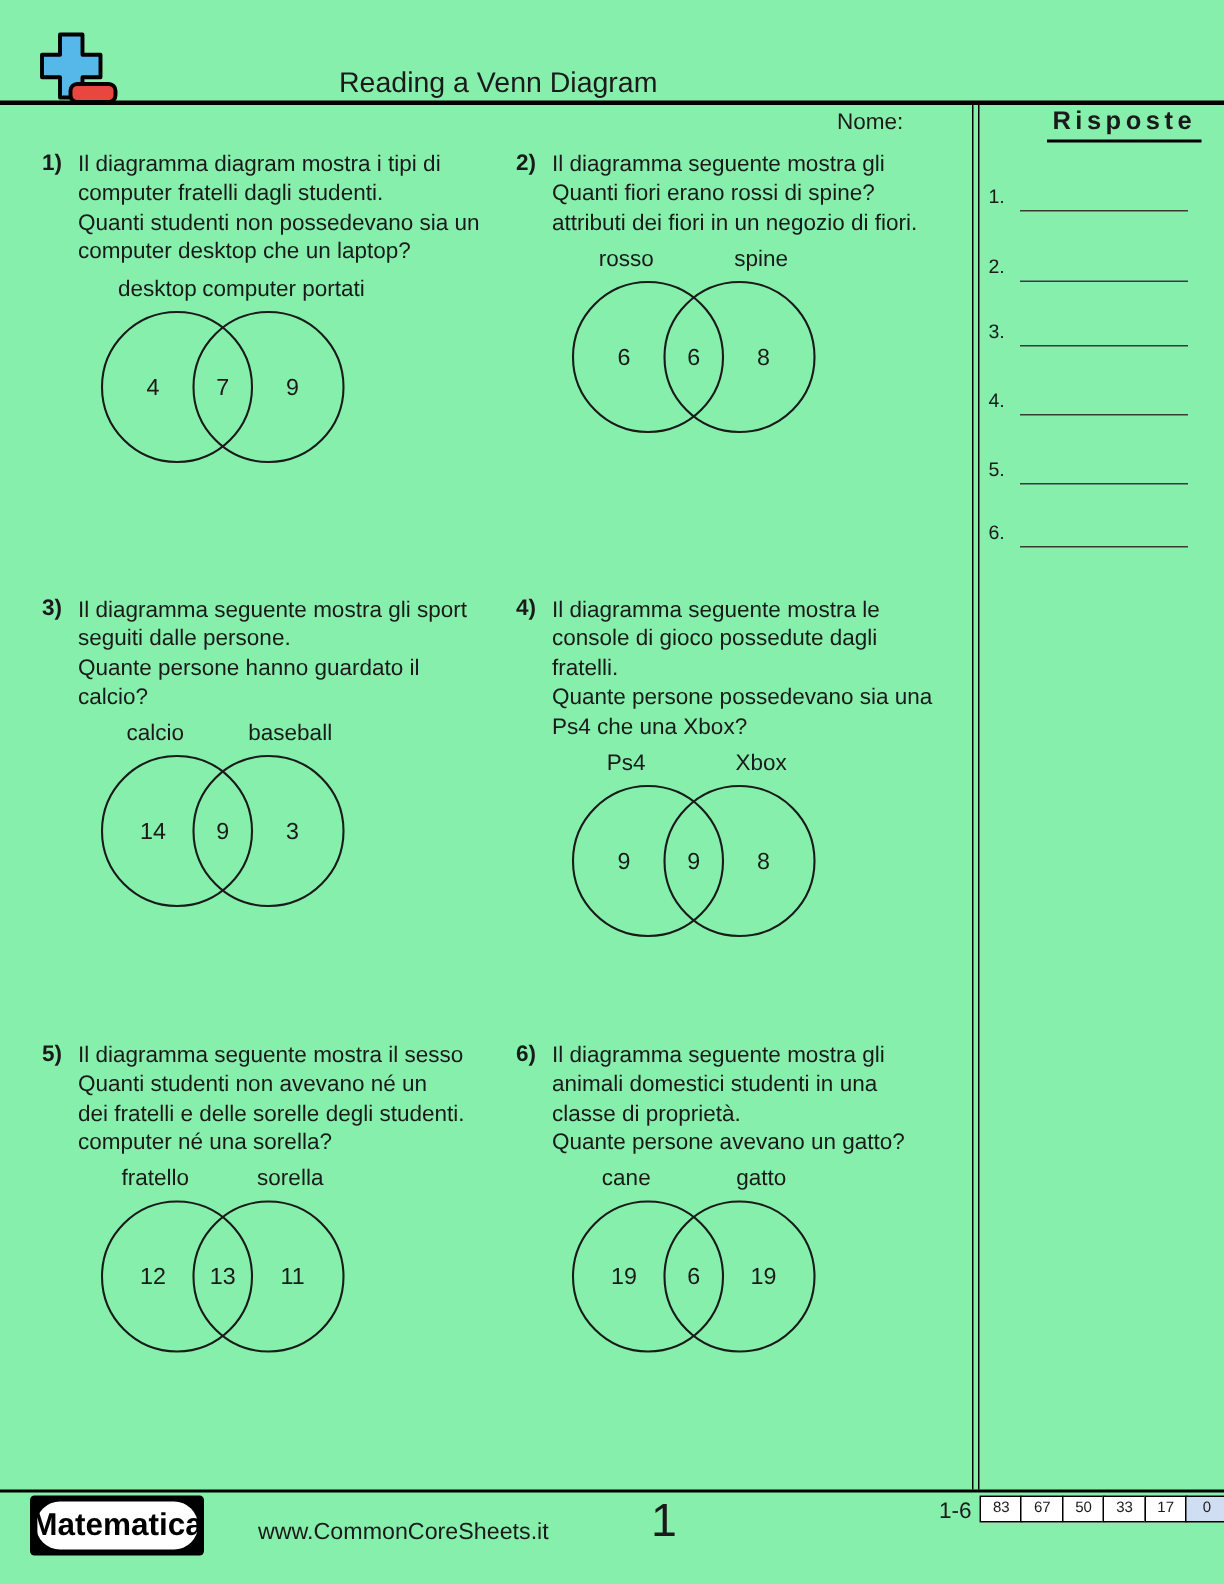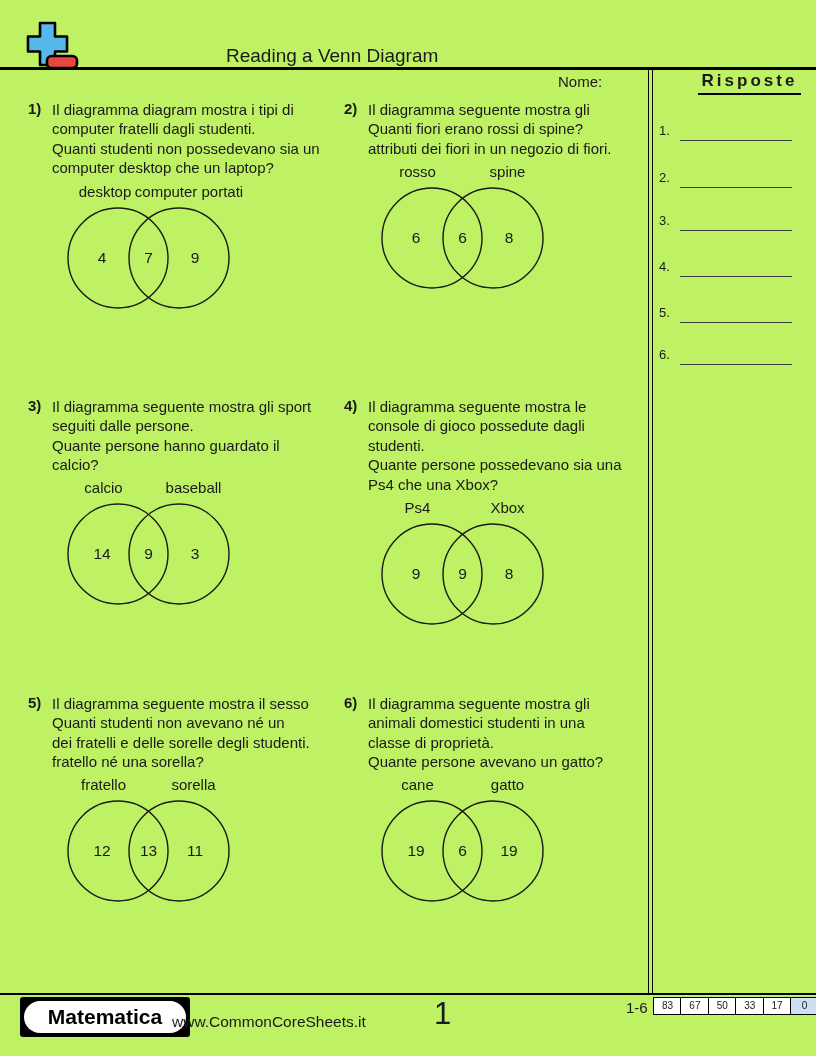--- a/index.html
+++ b/index.html
@@ -1,34 +1,34 @@
 <!DOCTYPE html>
 <html><head>
 <meta charset="utf-8">
 <style>
   html,body{margin:0;padding:0;background:#fff;}
-  .page{position:relative;width:816px;height:1056px;background:#bef264;overflow:hidden;
+  .page{position:relative;width:816px;height:1056px;background:#86efac;overflow:hidden;
         font-family:"Liberation Sans",sans-serif;color:#1a1a1a;}
   .abs{position:absolute;}
   .hline{position:absolute;left:0;width:816px;background:#000;}
   .dbl-vline{position:absolute;border-left:1.6px solid #000;border-right:1.6px solid #000;width:3.4px;}
   .title{font-size:19px;white-space:nowrap;}
   .nome{font-size:15px;white-space:nowrap;margin-top:24px;}
   .instructions{font-size:15.5px;font-weight:bold;white-space:nowrap;}
   .qnum{font-size:15px;font-weight:bold;white-space:nowrap;}
   .qtext{font-size:15px;line-height:19.4px;white-space:nowrap;}
   .venn circle{fill:none;stroke:#1a1a1a;stroke-width:1.4px;}
   .vlabel{font-size:15px;fill:#1a1a1a;}
   .vnum{font-size:15.5px;fill:#1a1a1a;}
   .risposte-title{font-size:17px;font-weight:bold;letter-spacing:3px;
                   border-bottom:2.2px solid #000;padding:0 4px 3px 4px;white-space:nowrap;}
   .ans-num{position:absolute;left:4px;top:0;font-size:13px;}
   .ans-line{position:absolute;left:25px;top:0;width:112px;height:17px;border-bottom:1.6px solid #3a3a3a;}
   .answer-item{position:absolute;left:655px;width:161px;height:20px;}
-  .badge-outer{position:absolute;left:20px;top:997px;width:170px;height:40px;background:#000;border-radius:3px;}
+  .badge-outer{position:absolute;left:20px;top:997px;width:116px;height:40px;background:#000;border-radius:3px;}
   .badge-inner{position:absolute;left:4px;top:4px;right:4px;bottom:4px;background:#fff;border-radius:16px;
                display:flex;align-items:center;justify-content:center;font-size:21px;font-weight:bold;color:#000;}
   .website{font-size:15.5px;white-space:nowrap;}
   .pagenum{font-size:31px;}
   .score-range{font-size:15px;}
   .score-row{position:absolute;left:653px;top:997px;display:flex;}
   .score-box{width:27px;height:16px;border:1.6px solid #000;margin-left:-1.6px;background:#fff;
              font-size:10px;line-height:16px;text-align:center;box-sizing:content-box;}
   .score-box:first-child{margin-left:0;}
   .score-box.hl{background:#cfdef2;}
@@ -125,40 +125,40 @@
     <text class="vlabel" x="137.5" y="14" text-anchor="middle">baseball</text>
     <text class="vnum" x="46" y="80" text-anchor="middle">14</text>
     <text class="vnum" x="92.5" y="80" text-anchor="middle">9</text>
     <text class="vnum" x="139" y="80" text-anchor="middle">3</text>
   </svg>
 
   <div class="abs qnum" style="left:344px;top:397px">4)</div>
   <div class="abs qtext" style="left:368px;top:397px">
     <div>Il diagramma seguente mostra le</div>
     <div>console di gioco possedute dagli</div>
-    <div>studenti.</div>
+    <div>fratelli.</div>
     <div>Quante persone possedevano sia una</div>
     <div>Ps4 che una Xbox?</div>
   </div>
   <svg class="abs venn" style="left:370px;top:499px" width="200" height="135" viewBox="0 0 200 135">
     <circle cx="62" cy="75" r="50"></circle>
     <circle cx="123" cy="75" r="50"></circle>
     <text class="vlabel" x="47.5" y="14" text-anchor="middle">Ps4</text>
     <text class="vlabel" x="137.5" y="14" text-anchor="middle">Xbox</text>
     <text class="vnum" x="46" y="80" text-anchor="middle">9</text>
     <text class="vnum" x="92.5" y="80" text-anchor="middle">9</text>
     <text class="vnum" x="139" y="80" text-anchor="middle">8</text>
   </svg>
 
   <div class="abs qnum" style="left:28px;top:694px">5)</div>
   <div class="abs qtext" style="left:52px;top:694px">
     <div>Il diagramma seguente mostra il sesso</div>
     <div>Quanti studenti non avevano né un</div>
     <div>dei fratelli e delle sorelle degli studenti.</div>
-    <div>fratello né una sorella?</div>
+    <div>computer né una sorella?</div>
   </div>
   <svg class="abs venn" style="left:56px;top:776px" width="200" height="135" viewBox="0 0 200 135">
     <circle cx="62" cy="75" r="50"></circle>
     <circle cx="123" cy="75" r="50"></circle>
     <text class="vlabel" x="47.5" y="14" text-anchor="middle">fratello</text>
     <text class="vlabel" x="137.5" y="14" text-anchor="middle">sorella</text>
     <text class="vnum" x="46" y="80" text-anchor="middle">12</text>
     <text class="vnum" x="92.5" y="80" text-anchor="middle">13</text>
     <text class="vnum" x="139" y="80" text-anchor="middle">11</text>
   </svg>

